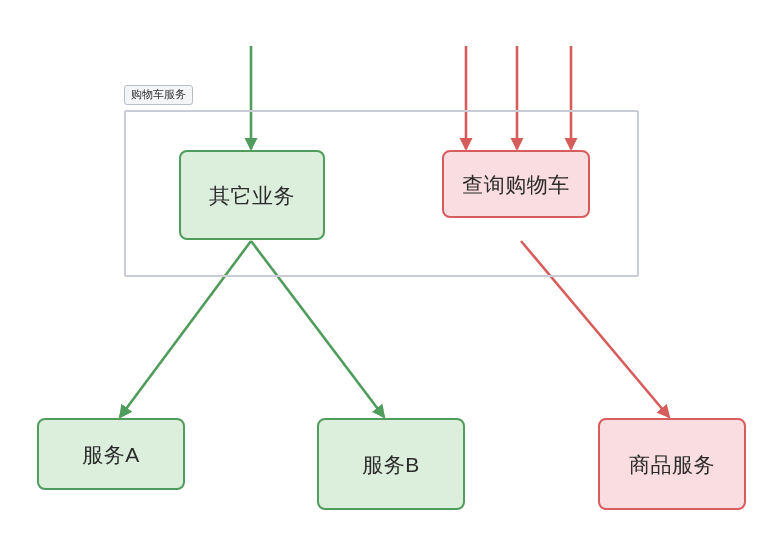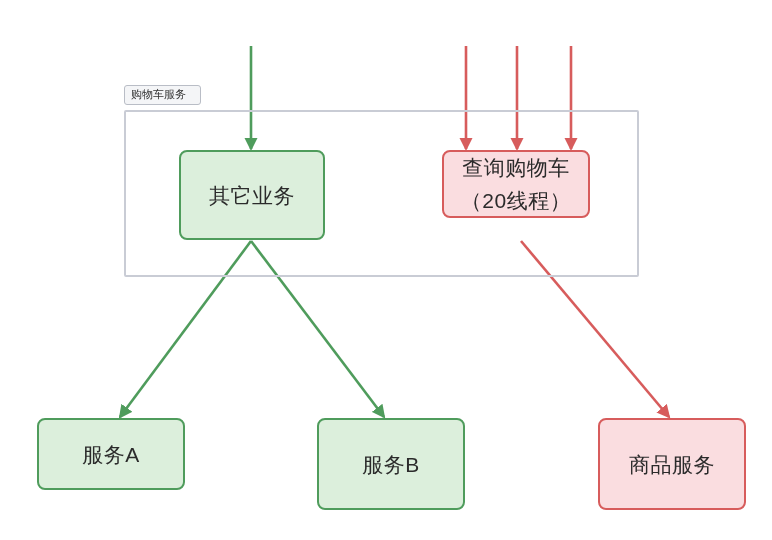--- a/index.html
+++ b/index.html
@@ -43,21 +43,21 @@
   }
   .group-label {
     position: absolute;
     box-sizing: border-box;
     border: 1px solid #b9bdc6;
     background: #f4f5f7;
     border-radius: 3px;
     font-size: 11px;
     line-height: 15px;
     color: #333333;
-    padding: 1px 14px 2px 6px;
+    padding: 1px 6px 2px 6px;
     white-space: nowrap;
   }
 
   
   .node {
     position: absolute;
     box-sizing: border-box;
     border-radius: 8px;
     border-width: 2px;
     border-style: solid;
@@ -115,21 +115,20 @@
   <div class="group-container" style="left:124px; top:110px; width:515px; height:167px;"></div>
 
   <div class="group-label" style="left:124px; top:85px;">购物车服务</div>
 
   <div class="node green" style="left:179px; top:150px; width:146px; height:90px;">
     <span class="line">其它业务</span>
   </div>
 
   <div class="node red" style="left:442px; top:150px; width:148px; height:68px;">
     <span class="line">查询购物车</span>
-    <span class="line">（20线程）</span>
   </div>
 
   <div class="node green" style="left:37px; top:418px; width:148px; height:72px;">
     <span class="line">服务A</span>
   </div>
 
   <div class="node green" style="left:317px; top:418px; width:148px; height:92px;">
     <span class="line">服务B</span>
   </div>
 

